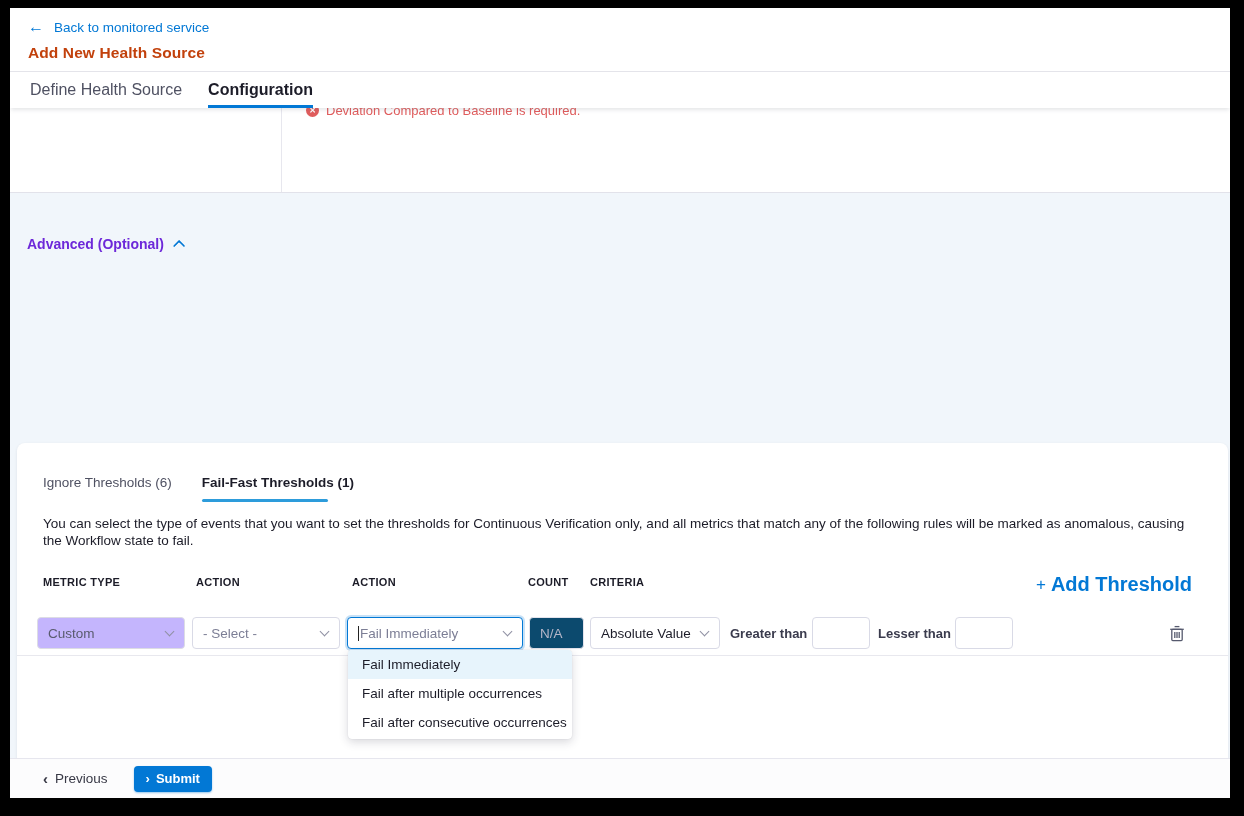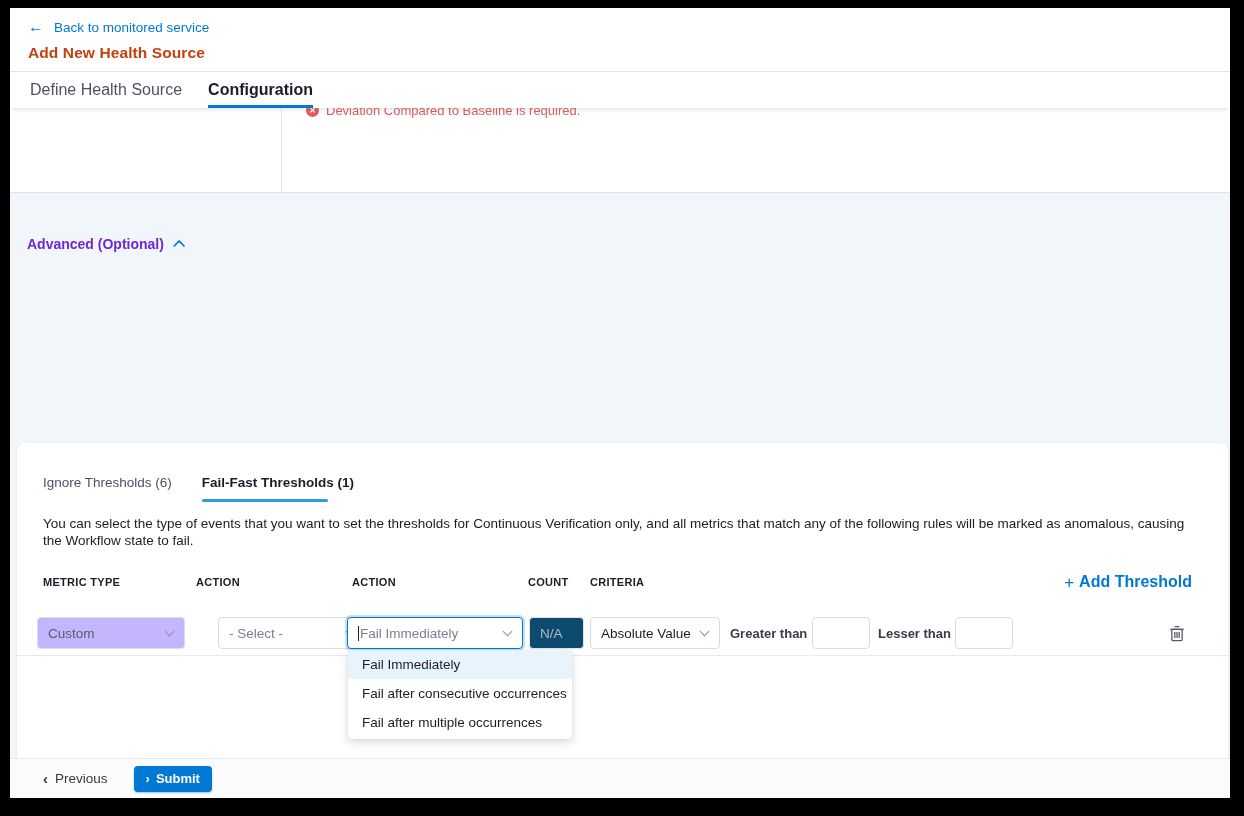--- a/index.html
+++ b/index.html
@@ -43,31 +43,31 @@
   .card-tabs { position: absolute; left: 0; top: 32px; height: 27px; display: flex; padding-left: 26px; gap: 30px; }
   .card-tab { font-size: 13.5px; color: #4f5162; position: relative; padding-bottom: 10px; cursor: pointer; white-space: nowrap; }
   .card-tab.active { color: #1c1c28; font-weight: 700; }
   .card-tab.active::after { content: ""; position: absolute; left: 0; width: 126px; bottom: 0; height: 3px; background: #2d9cdb; border-radius: 2px; }
   .description { position: absolute; left: 26px; top: 73px; right: 40px; font-size: 13.5px; line-height: 16.5px; color: #1c1c28; }
 
   .thead { position: absolute; top: 133px; left: 0; right: 0; height: 14px; }
   .th { position: absolute; font-size: 11px; font-weight: 700; color: #1c1c28; letter-spacing: .3px; }
   .add-threshold { position: absolute; right: 36px; top: -3px; display: flex; align-items: center; gap: 5px; cursor: pointer; }
   .add-plus { color: #0278d5; font-size: 17px; font-weight: 500; line-height: 17px; }
-  .add-label { color: #0278d5; font-size: 16px; font-weight: 600; }
+  .add-label { color: #0278d5; font-size: 20px; font-weight: 600; }
 
   
   .frow { position: absolute; left: 0; right: 0; top: 174px; height: 32px; }
   .ctl { position: absolute; top: 0; height: 32px; border: 1px solid #d9dae6; border-radius: 4px; background: #fff;
          display: flex; align-items: center; padding: 0 10px; font-size: 13.5px; cursor: pointer; }
   .ctl .val { flex: 1; white-space: nowrap; overflow: hidden; }
   .caret { width: 7px; height: 7px; border-right: 1.5px solid #8f90a3; border-bottom: 1.5px solid #8f90a3;
            transform: rotate(45deg); margin: -3px 1px 0 6px; flex: 0 0 7px; }
   .sel-metric-type { left: 20px; width: 148px; background: #c4b5fd; border-color: #dcdce4; color: #595b6e; }
-  .sel-metric { left: 175px; width: 148px; color: #7c7e95; margin-left: 26px; }
+  .sel-metric { left: 175px; width: 148px; color: #7c7e95; }
   .sel-action { left: 330px; width: 176px; color: #7c7e95; border: 1.5px solid #0278d5; box-shadow: 0 0 0 2px rgba(2,120,213,.22); }
   .cursor-bar { width: 1px; height: 15px; background: #222; margin-right: 1px; flex: 0 0 1px; }
   .inp-count { left: 512px; width: 55px; background: #0c4a6e; border-color: #e3e3ec; color: #b5b6c8; cursor: default; }
   .sel-criteria { left: 573px; width: 130px; color: #1c1c28; font-weight: 500; }
   .crit-label { position: absolute; top: 0; height: 32px; display: flex; align-items: center; font-size: 13px; font-weight: 600; color: #3a3b4d; }
   .lbl-greater { left: 713px; }
   .lbl-lesser { left: 861px; }
   .mini-input { position: absolute; top: 0; height: 32px; width: 58px; border: 1px solid #d9dae6; border-radius: 4px;
                 background: #fff; font-size: 13.5px; padding: 0 8px; font-family: inherit; outline: none; }
   .inp-greater { left: 795px; }
@@ -183,22 +183,22 @@
             <line x1="8" y1="7" x2="8" y2="13"></line>
             <line x1="10.2" y1="7" x2="10.2" y2="13"></line>
           </g>
         </svg>
       </div>
 
       <div class="row-sep"></div>
 
       <div class="menu">
         <div class="menu-item selected">Fail Immediately</div>
+        <div class="menu-item">Fail after multiple occurrences</div>
         <div class="menu-item">Fail after consecutive occurrences</div>
-        <div class="menu-item">Fail after multiple occurrences</div>
       </div>
 
     </div>
   </div>
 
   <div class="footer">
     <button class="btn-prev">
       <span class="chev-glyph">‹</span>
       <span>Previous</span>
     </button>

